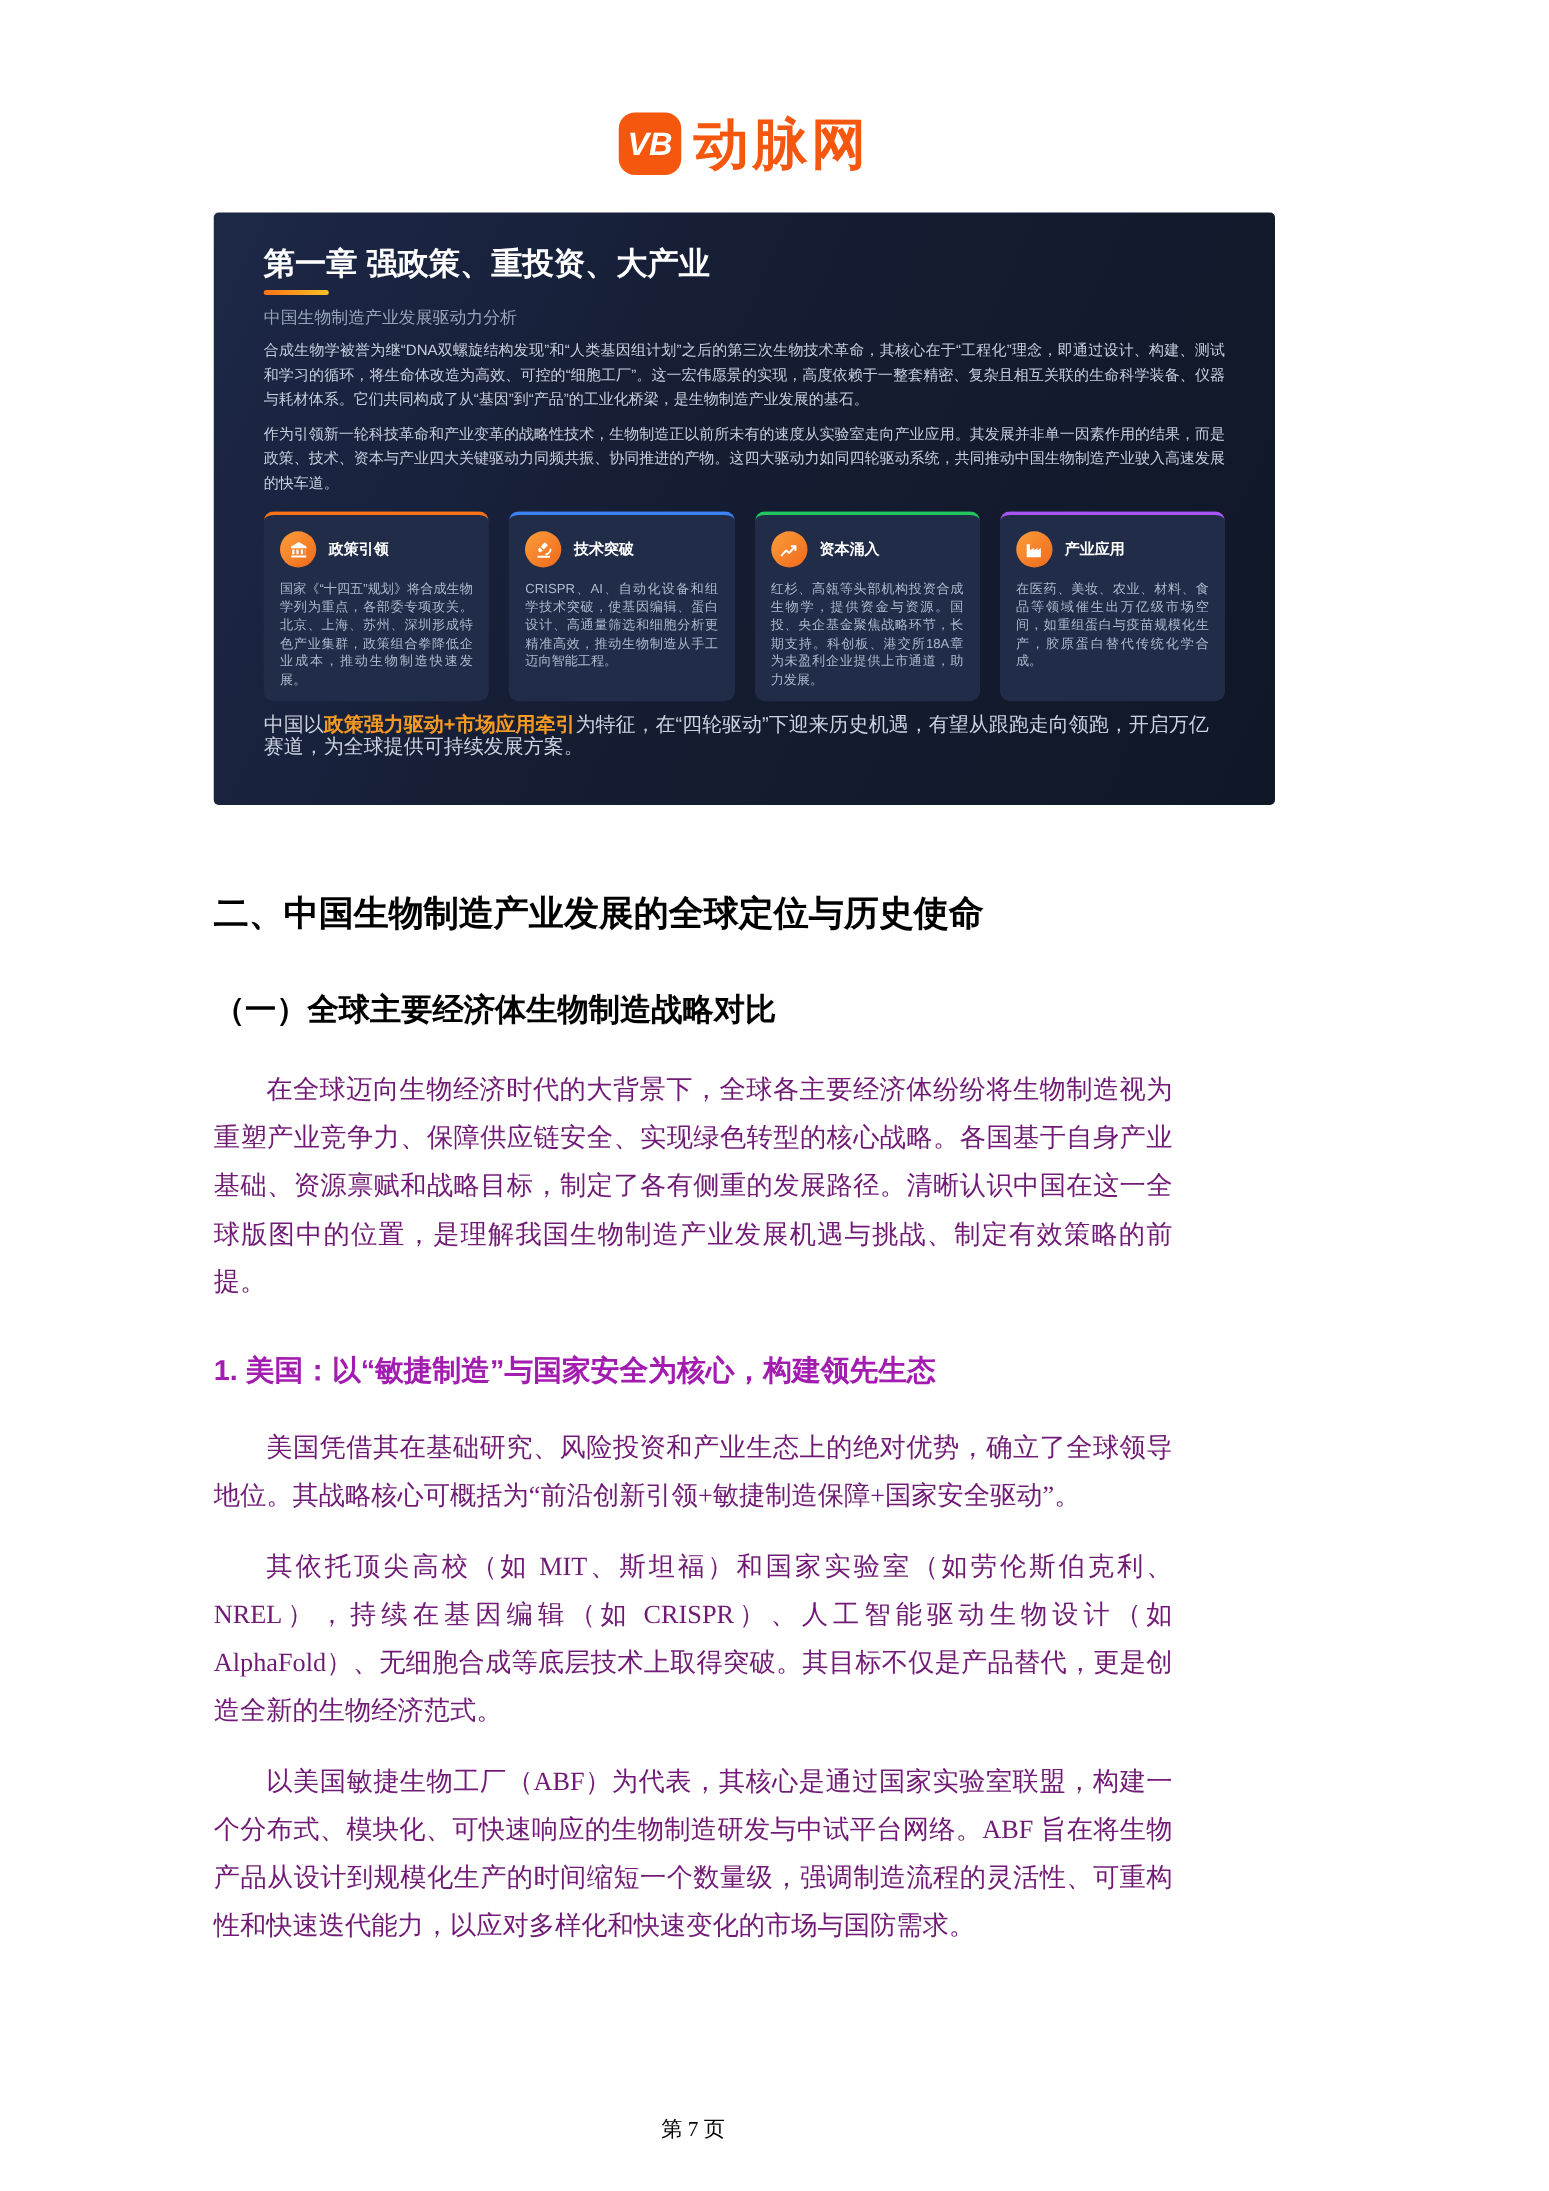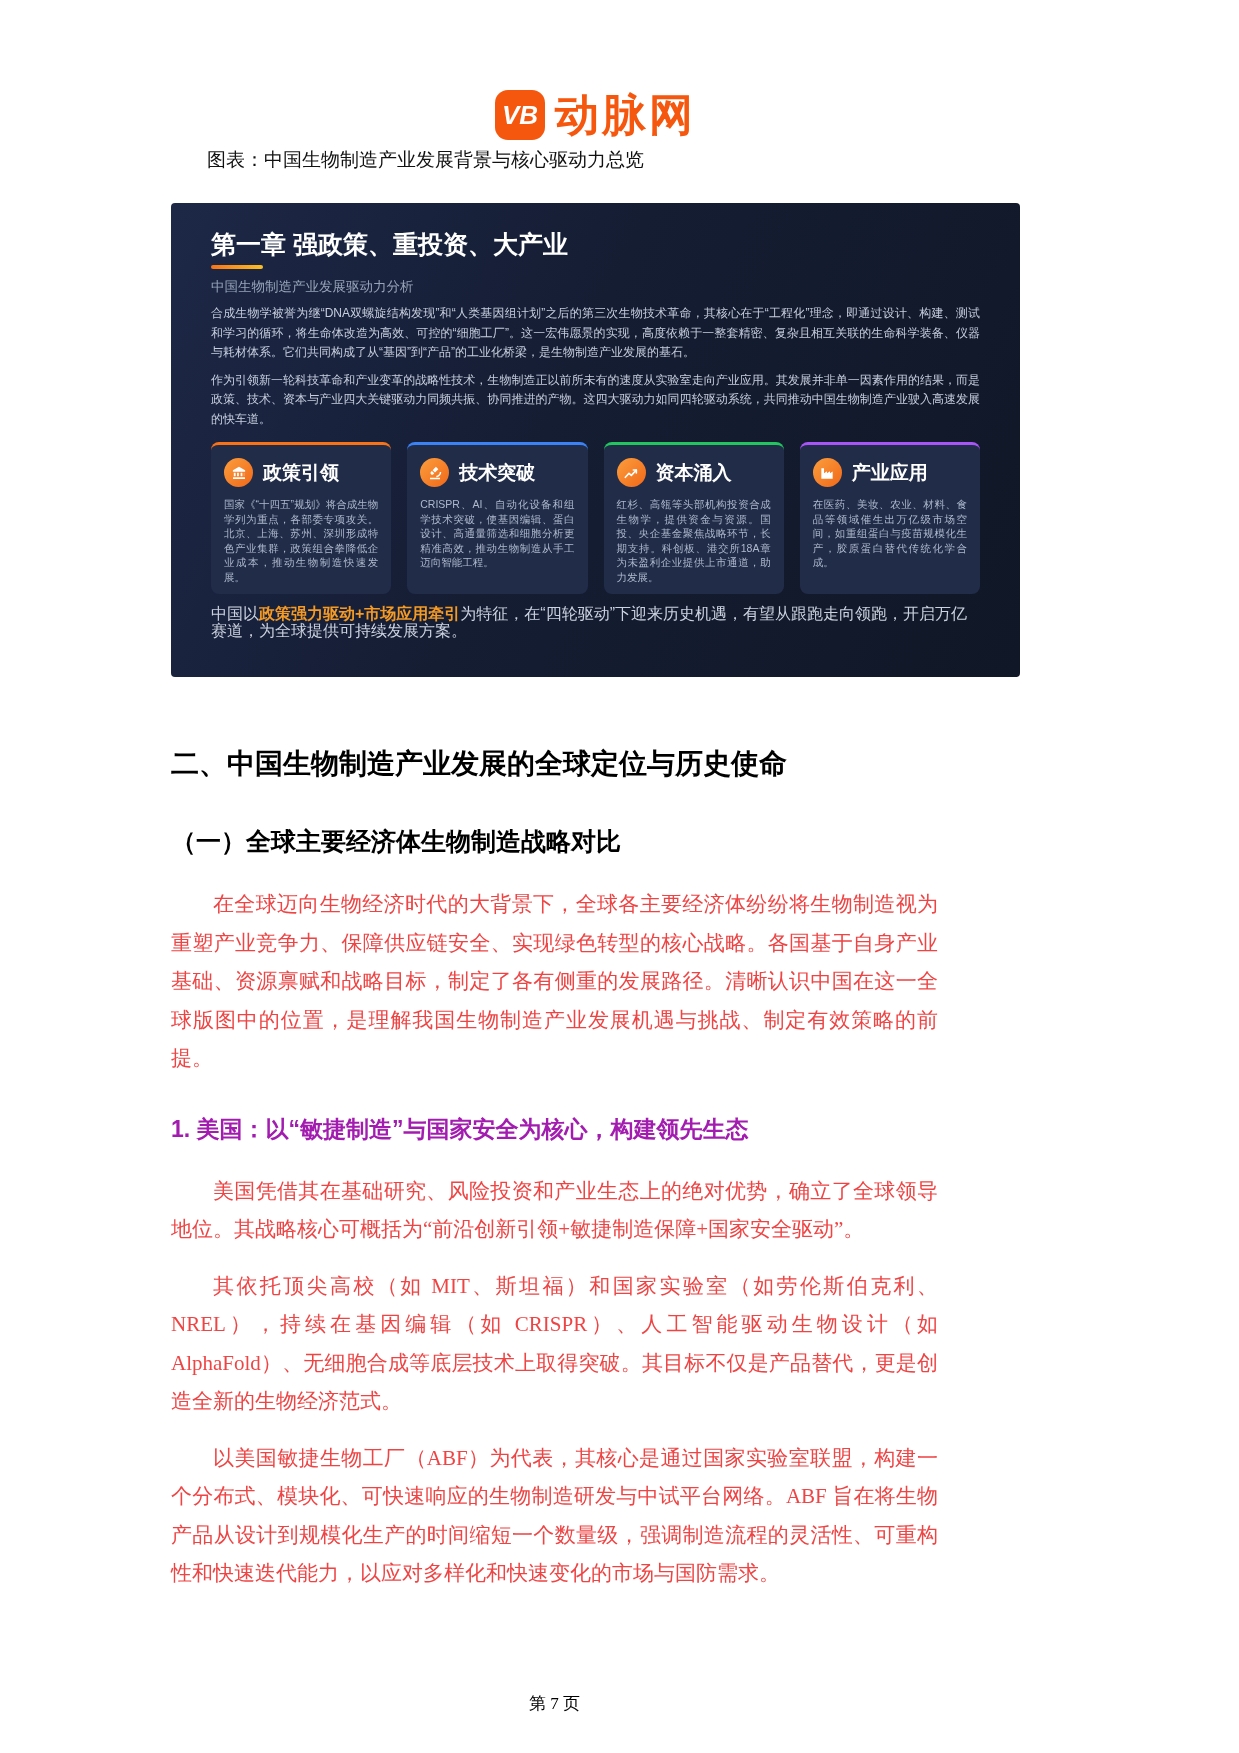--- a/index.html
+++ b/index.html
@@ -28,50 +28,49 @@
   .panel-p{margin:10px 0 0;font-size:12px;line-height:19.5px;color:#c6cede;text-align:justify;}
   .panel-p + .panel-p{margin-top:8px;}
 
   .cards{display:flex;gap:16px;margin-top:13px;}
   .card{flex:1;background:#212c49;border-top:3px solid #888;border-radius:8px;padding:13px 13px 10px;box-sizing:border-box;}
   .card-head{display:flex;align-items:center;gap:10px;}
   .card-icon{width:29px;height:29px;min-width:29px;border-radius:50%;
              background:linear-gradient(135deg,#fb9e3c,#f1681a);
              display:flex;align-items:center;justify-content:center;}
   .card-icon svg{display:block;}
-  .card-title{font-size:19px;font-weight:bold;color:#ffffff;}
+  .card-title{font-size:12px;font-weight:bold;color:#ffffff;}
   .card-text{margin-top:10px;font-size:10.5px;line-height:14.5px;color:#aeb9cc;text-align:justify;}
 
   .strategy-h{margin-top:24px;font-size:14.5px;font-weight:bold;color:#f59a23;}
   .strategy-p{margin-top:11px;font-size:16px;line-height:17px;color:#ccd3e0;}
   .strategy-p .hl{color:#f59a23;font-weight:bold;}
 
   
   .doc{width:767px;color:#000;}
   .doc-h1{margin-top:70px;font-family:"Liberation Sans",sans-serif;font-weight:700;font-size:28px;line-height:34px;color:#000;}
   .doc-h2{margin-top:44px;font-family:"Liberation Sans",sans-serif;font-weight:600;font-size:25px;line-height:32px;color:#000;}
   .doc-h3{margin-top:36px;font-family:"Liberation Sans",sans-serif;font-weight:700;font-size:23px;line-height:30px;color:#a21caf;}
-  .doc-p{margin:28px 0 0;font-size:21px;line-height:38.5px;text-align:justify;text-indent:2em;color:#ef4444;}
+  .doc-p{margin:28px 0 0;font-size:21px;line-height:38.5px;text-align:justify;text-indent:2em;color:#701a75;}
   .doc-p.tight{margin-top:18px;}
 
   
   .footer{position:absolute;left:171px;top:1692px;width:767px;text-align:center;font-size:17px;color:#000;}
 </style>
 </head>
 <body>
 
 <div class="page">
   <div class="content">
 
     <div class="logo-row">
       <div class="logo-mark">VB</div>
       <div class="logo-name">动脉网</div>
     </div>
 
-    <div class="caption">图表：中国生物制造产业发展背景与核心驱动力总览</div>
 
     <div class="panel">
       <div class="panel-title">第一章 强政策、重投资、大产业</div>
       <div class="panel-underline"></div>
       <div class="panel-subtitle">中国生物制造产业发展驱动力分析</div>
       <p class="panel-p">合成生物学被誉为继“DNA双螺旋结构发现”和“人类基因组计划”之后的第三次生物技术革命，其核心在于“工程化”理念，即通过设计、构建、测试和学习的循环，将生命体改造为高效、可控的“细胞工厂”。这一宏伟愿景的实现，高度依赖于一整套精密、复杂且相互关联的生命科学装备、仪器与耗材体系。它们共同构成了从“基因”到“产品”的工业化桥梁，是生物制造产业发展的基石。</p>
       <p class="panel-p">作为引领新一轮科技革命和产业变革的战略性技术，生物制造正以前所未有的速度从实验室走向产业应用。其发展并非单一因素作用的结果，而是政策、技术、资本与产业四大关键驱动力同频共振、协同推进的产物。这四大驱动力如同四轮驱动系统，共同推动中国生物制造产业驶入高速发展的快车道。</p>
 
       <div class="cards">
 

